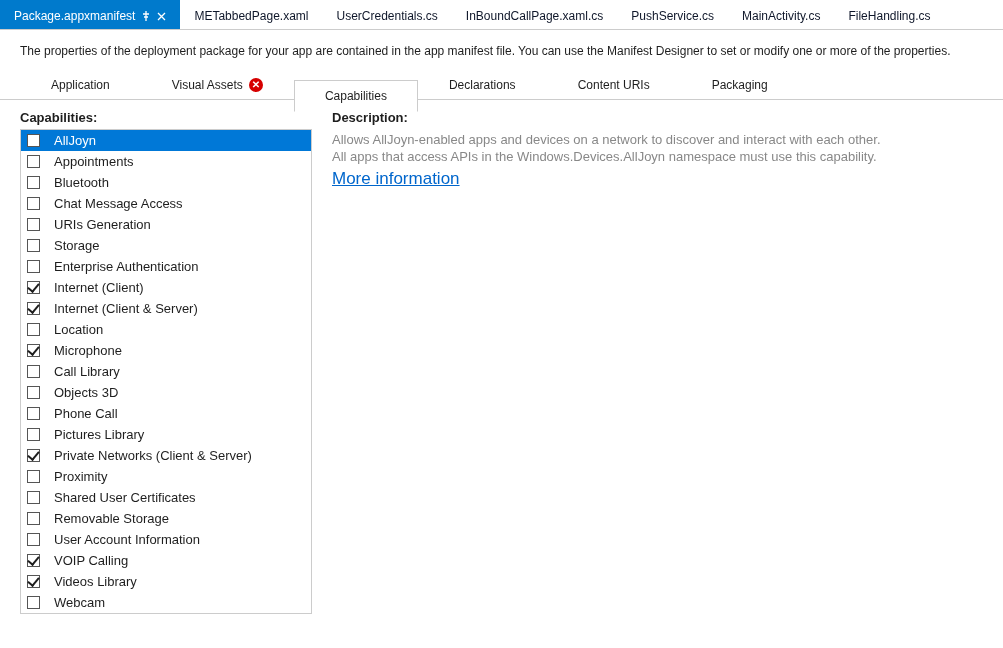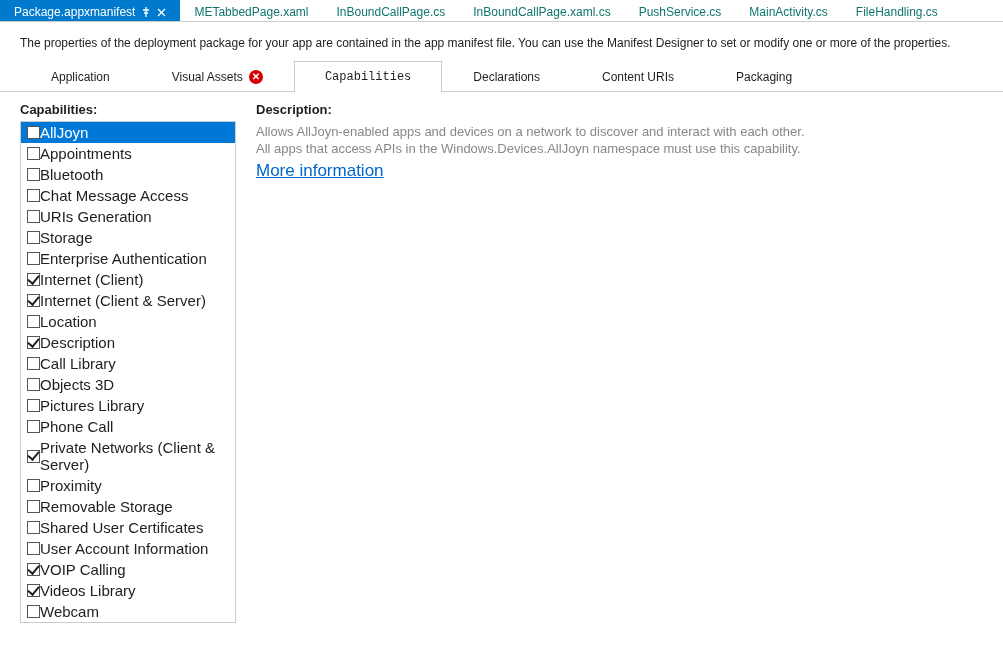--- a/index.html
+++ b/index.html
@@ -9,27 +9,27 @@
     background: #fff;
     color: #1e1e1e;
     width: 1003px;
     height: 648px;
     overflow: hidden;
   }
   
   .file-tabs {
     display: flex;
     align-items: stretch;
-    height: 22px;
+    height: 30px;
     border-bottom: 1px solid #ccc;
     background: #fff;
   }
   .file-tab {
     padding: 3px 14px 0 14px;
-    color: #0f766e;
+    color: #0f172a;
     cursor: pointer;
     position: relative;
     display: flex;
     align-items: center;
     gap: 6px;
     white-space: nowrap;
   }
   .file-tab.active {
     background: #007acc;
     color: #fff;
@@ -57,22 +57,21 @@
     align-items: flex-end;
     gap: 6px;
     border: 1px solid transparent;
     border-bottom: none;
   }
   .designer-tab.active {
     border: 1px solid #ccc;
     border-bottom: 1px solid #fff;
     background: #fff;
     position: relative;
-    top: 1px;
-    font-family: Liberation Mono, monospace;
+    top: 12px;
   }
   .designer-tabs-line {
     border-bottom: 1px solid #ccc;
     margin-top: -1px;
   }
   .error-badge {
     width: 14px; height: 14px;
     border-radius: 50%;
     background: #d60000;
     color: #fff;
@@ -83,42 +82,42 @@
     font-size: 10px;
     line-height: 1;
   }
   
   .main {
     display: flex;
     padding: 6px 20px 0 20px;
     gap: 20px;
   }
   .left-col {
-    width: 216px;
+    width: 292px;
     flex-shrink: 0;
   }
   .right-col {
     flex: 1;
     padding-top: 0;
   }
   .section-title {
     font-weight: bold;
     font-size: 13px;
     padding: 4px 0 4px 0;
   }
   .cap-list {
     border: 1px solid #ccc;
   }
   .cap-item {
     display: flex;
     align-items: center;
-    gap: 0;
+    gap: 14px;
     padding: 2px 6px;
     cursor: pointer;
-    font-size: 15px;
+    font-size: 13px;
     line-height: 17px;
   }
   .cap-item.selected {
     background: #0078d7;
     color: #fff;
   }
   .cap-check {
     width: 13px; height: 13px;
     border: 1px solid #555;
     background: #fff;
@@ -168,21 +167,21 @@
       <span class="close-icon">
         <svg width="9" height="9" viewBox="0 0 9 9">
           <path d="M1 1 L8 8 M8 1 L1 8" stroke="#fff" stroke-width="1.3"></path>
         </svg>
       </span>
     </div>
     <div class="file-tab">
       <span>METabbedPage.xaml</span>
     </div>
     <div class="file-tab">
-      <span>InBoundCallPage.cs</span>
+      <span>UserCredentials.cs</span>
     </div>
     <div class="file-tab">
       <span>InBoundCallPage.xaml.cs</span>
     </div>
     <div class="file-tab">
       <span>PushService.cs</span>
     </div>
     <div class="file-tab">
       <span>MainActivity.cs</span>
     </div>
@@ -255,53 +254,53 @@
         <div class="cap-item">
           <span class="cap-check checked"></span>
           <span>Internet (Client &amp; Server)</span>
         </div>
         <div class="cap-item">
           <span class="cap-check"></span>
           <span>Location</span>
         </div>
         <div class="cap-item">
           <span class="cap-check checked"></span>
-          <span>Description</span>
+          <span>Microphone</span>
         </div>
         <div class="cap-item">
           <span class="cap-check"></span>
           <span>Call Library</span>
         </div>
         <div class="cap-item">
           <span class="cap-check"></span>
           <span>Objects 3D</span>
         </div>
         <div class="cap-item">
           <span class="cap-check"></span>
+          <span>Phone Call</span>
+        </div>
+        <div class="cap-item">
+          <span class="cap-check"></span>
           <span>Pictures Library</span>
         </div>
         <div class="cap-item">
-          <span class="cap-check"></span>
-          <span>Phone Call</span>
-        </div>
-        <div class="cap-item">
           <span class="cap-check checked"></span>
           <span>Private Networks (Client &amp; Server)</span>
         </div>
         <div class="cap-item">
           <span class="cap-check"></span>
           <span>Proximity</span>
         </div>
         <div class="cap-item">
           <span class="cap-check"></span>
+          <span>Shared User Certificates</span>
+        </div>
+        <div class="cap-item">
+          <span class="cap-check"></span>
           <span>Removable Storage</span>
-        </div>
-        <div class="cap-item">
-          <span class="cap-check"></span>
-          <span>Shared User Certificates</span>
         </div>
         <div class="cap-item">
           <span class="cap-check"></span>
           <span>User Account Information</span>
         </div>
         <div class="cap-item">
           <span class="cap-check checked"></span>
           <span>VOIP Calling</span>
         </div>
         <div class="cap-item">

